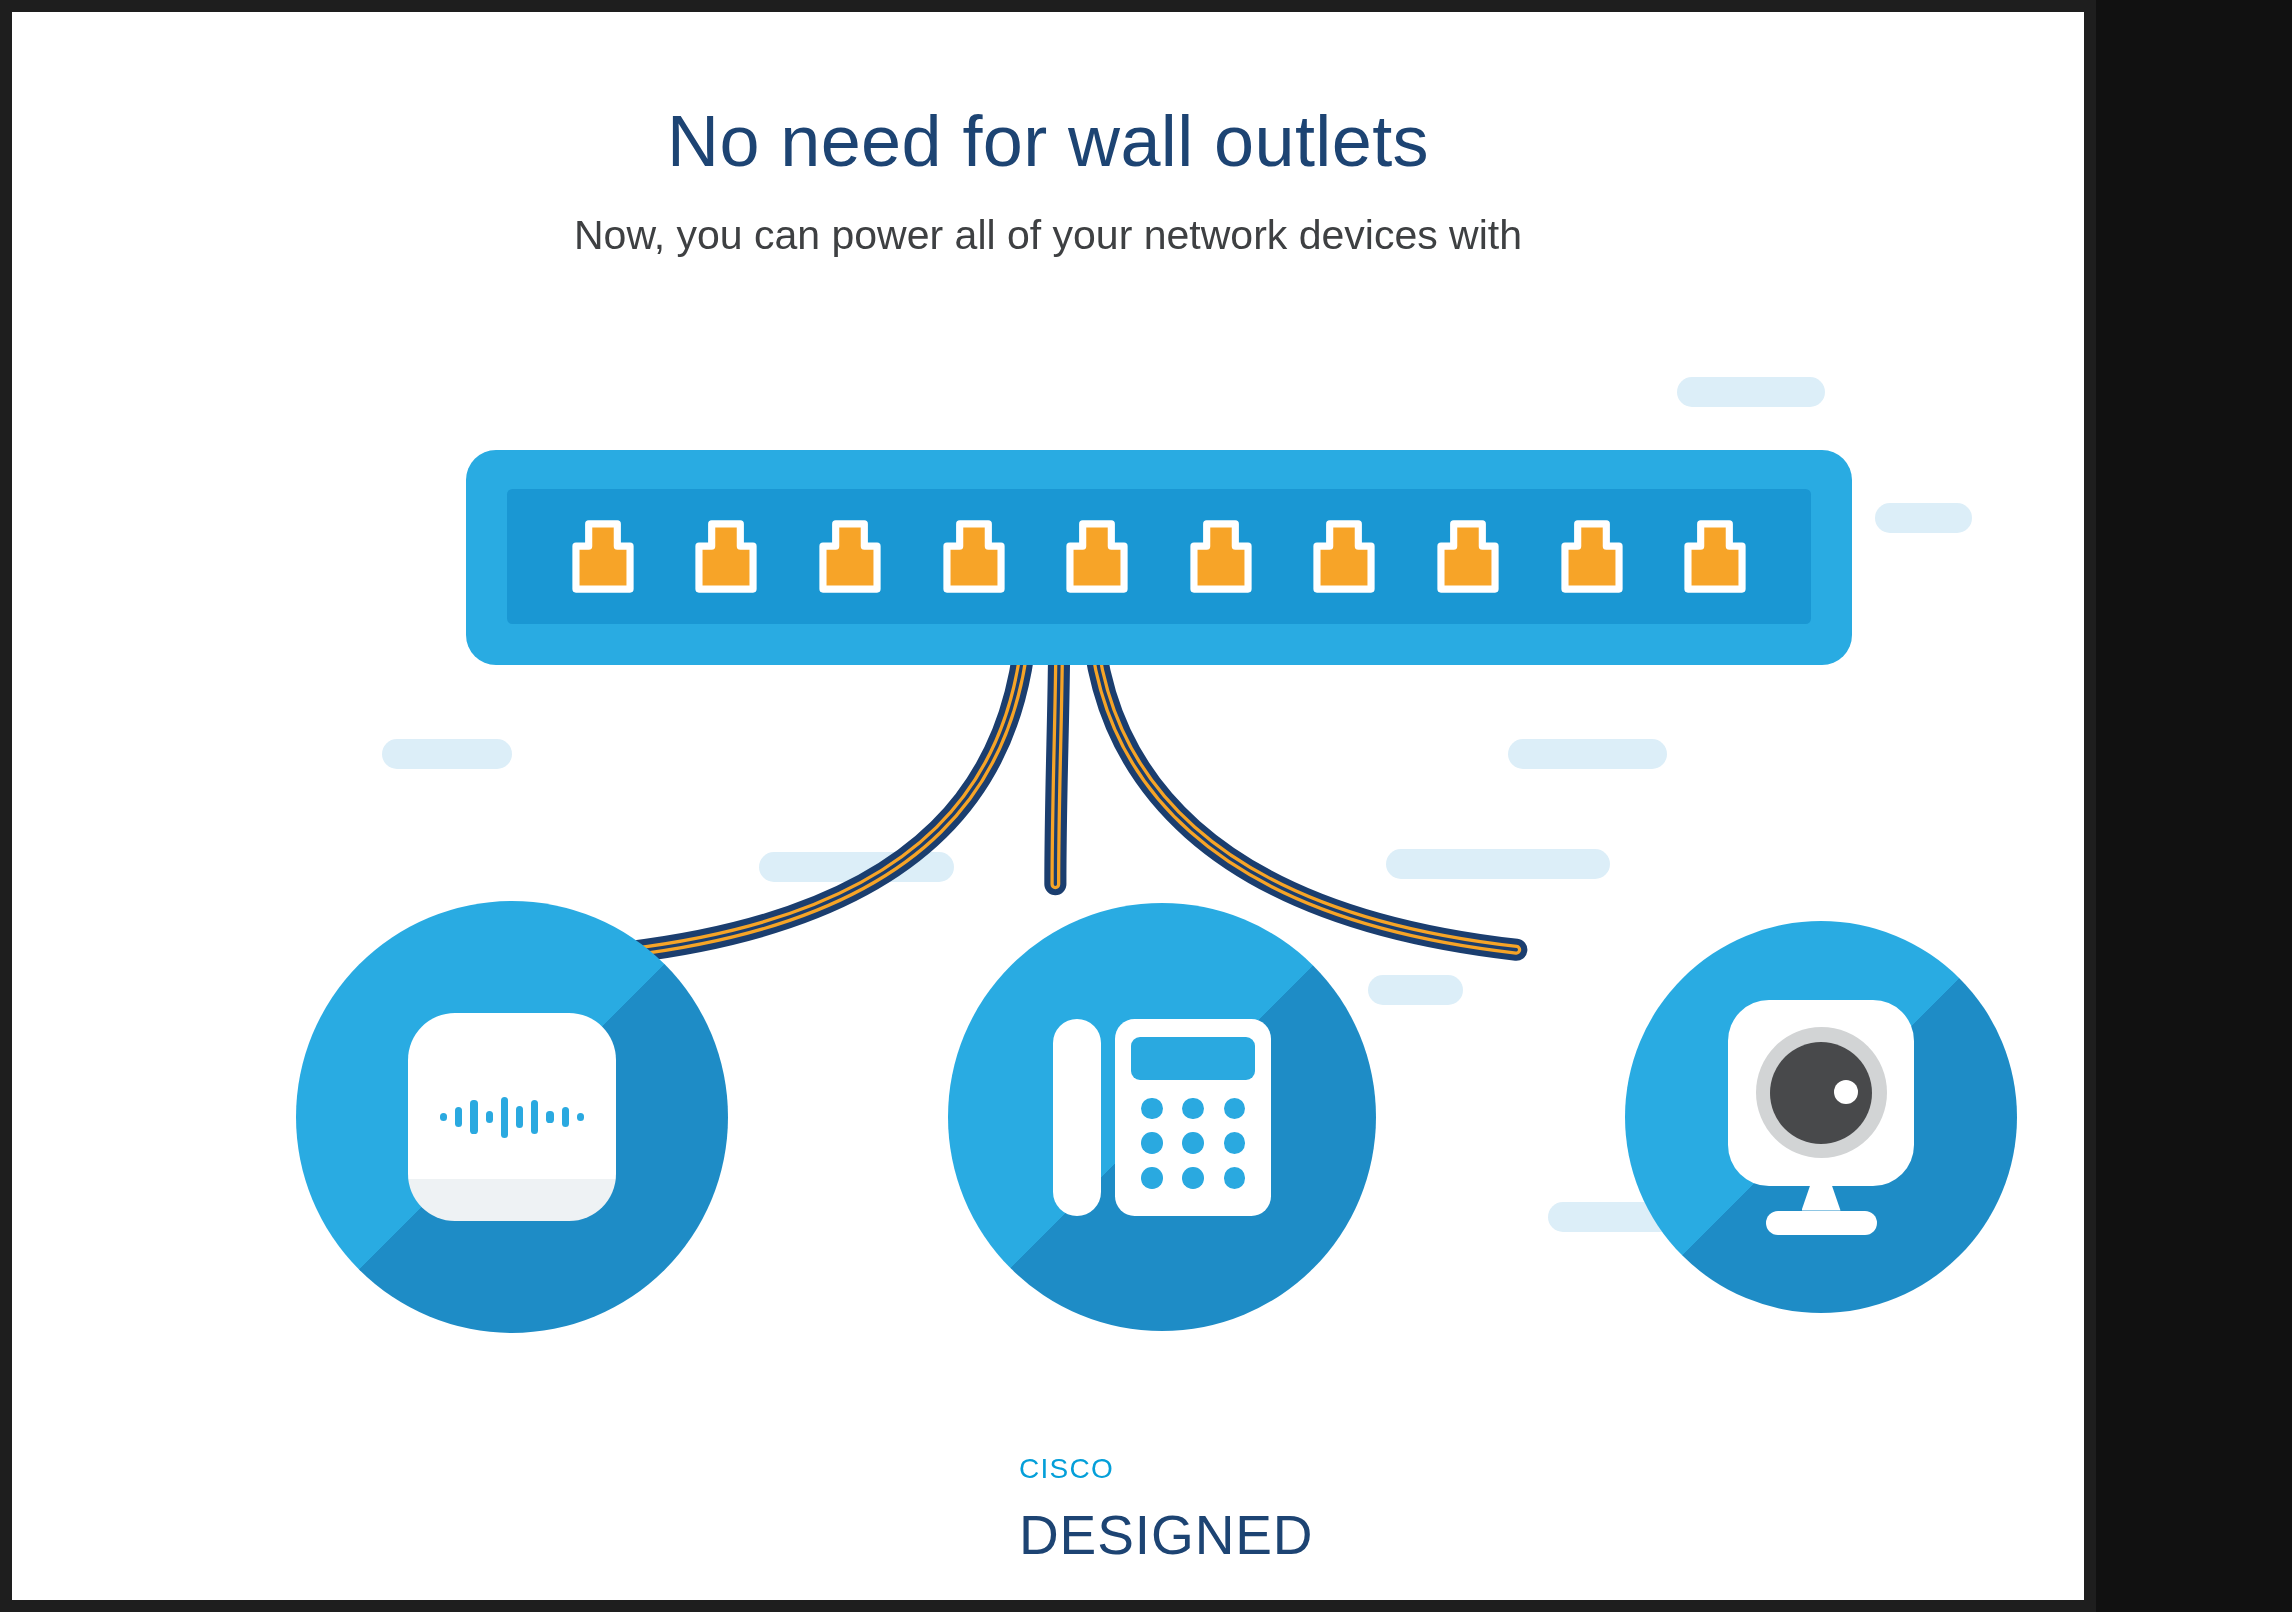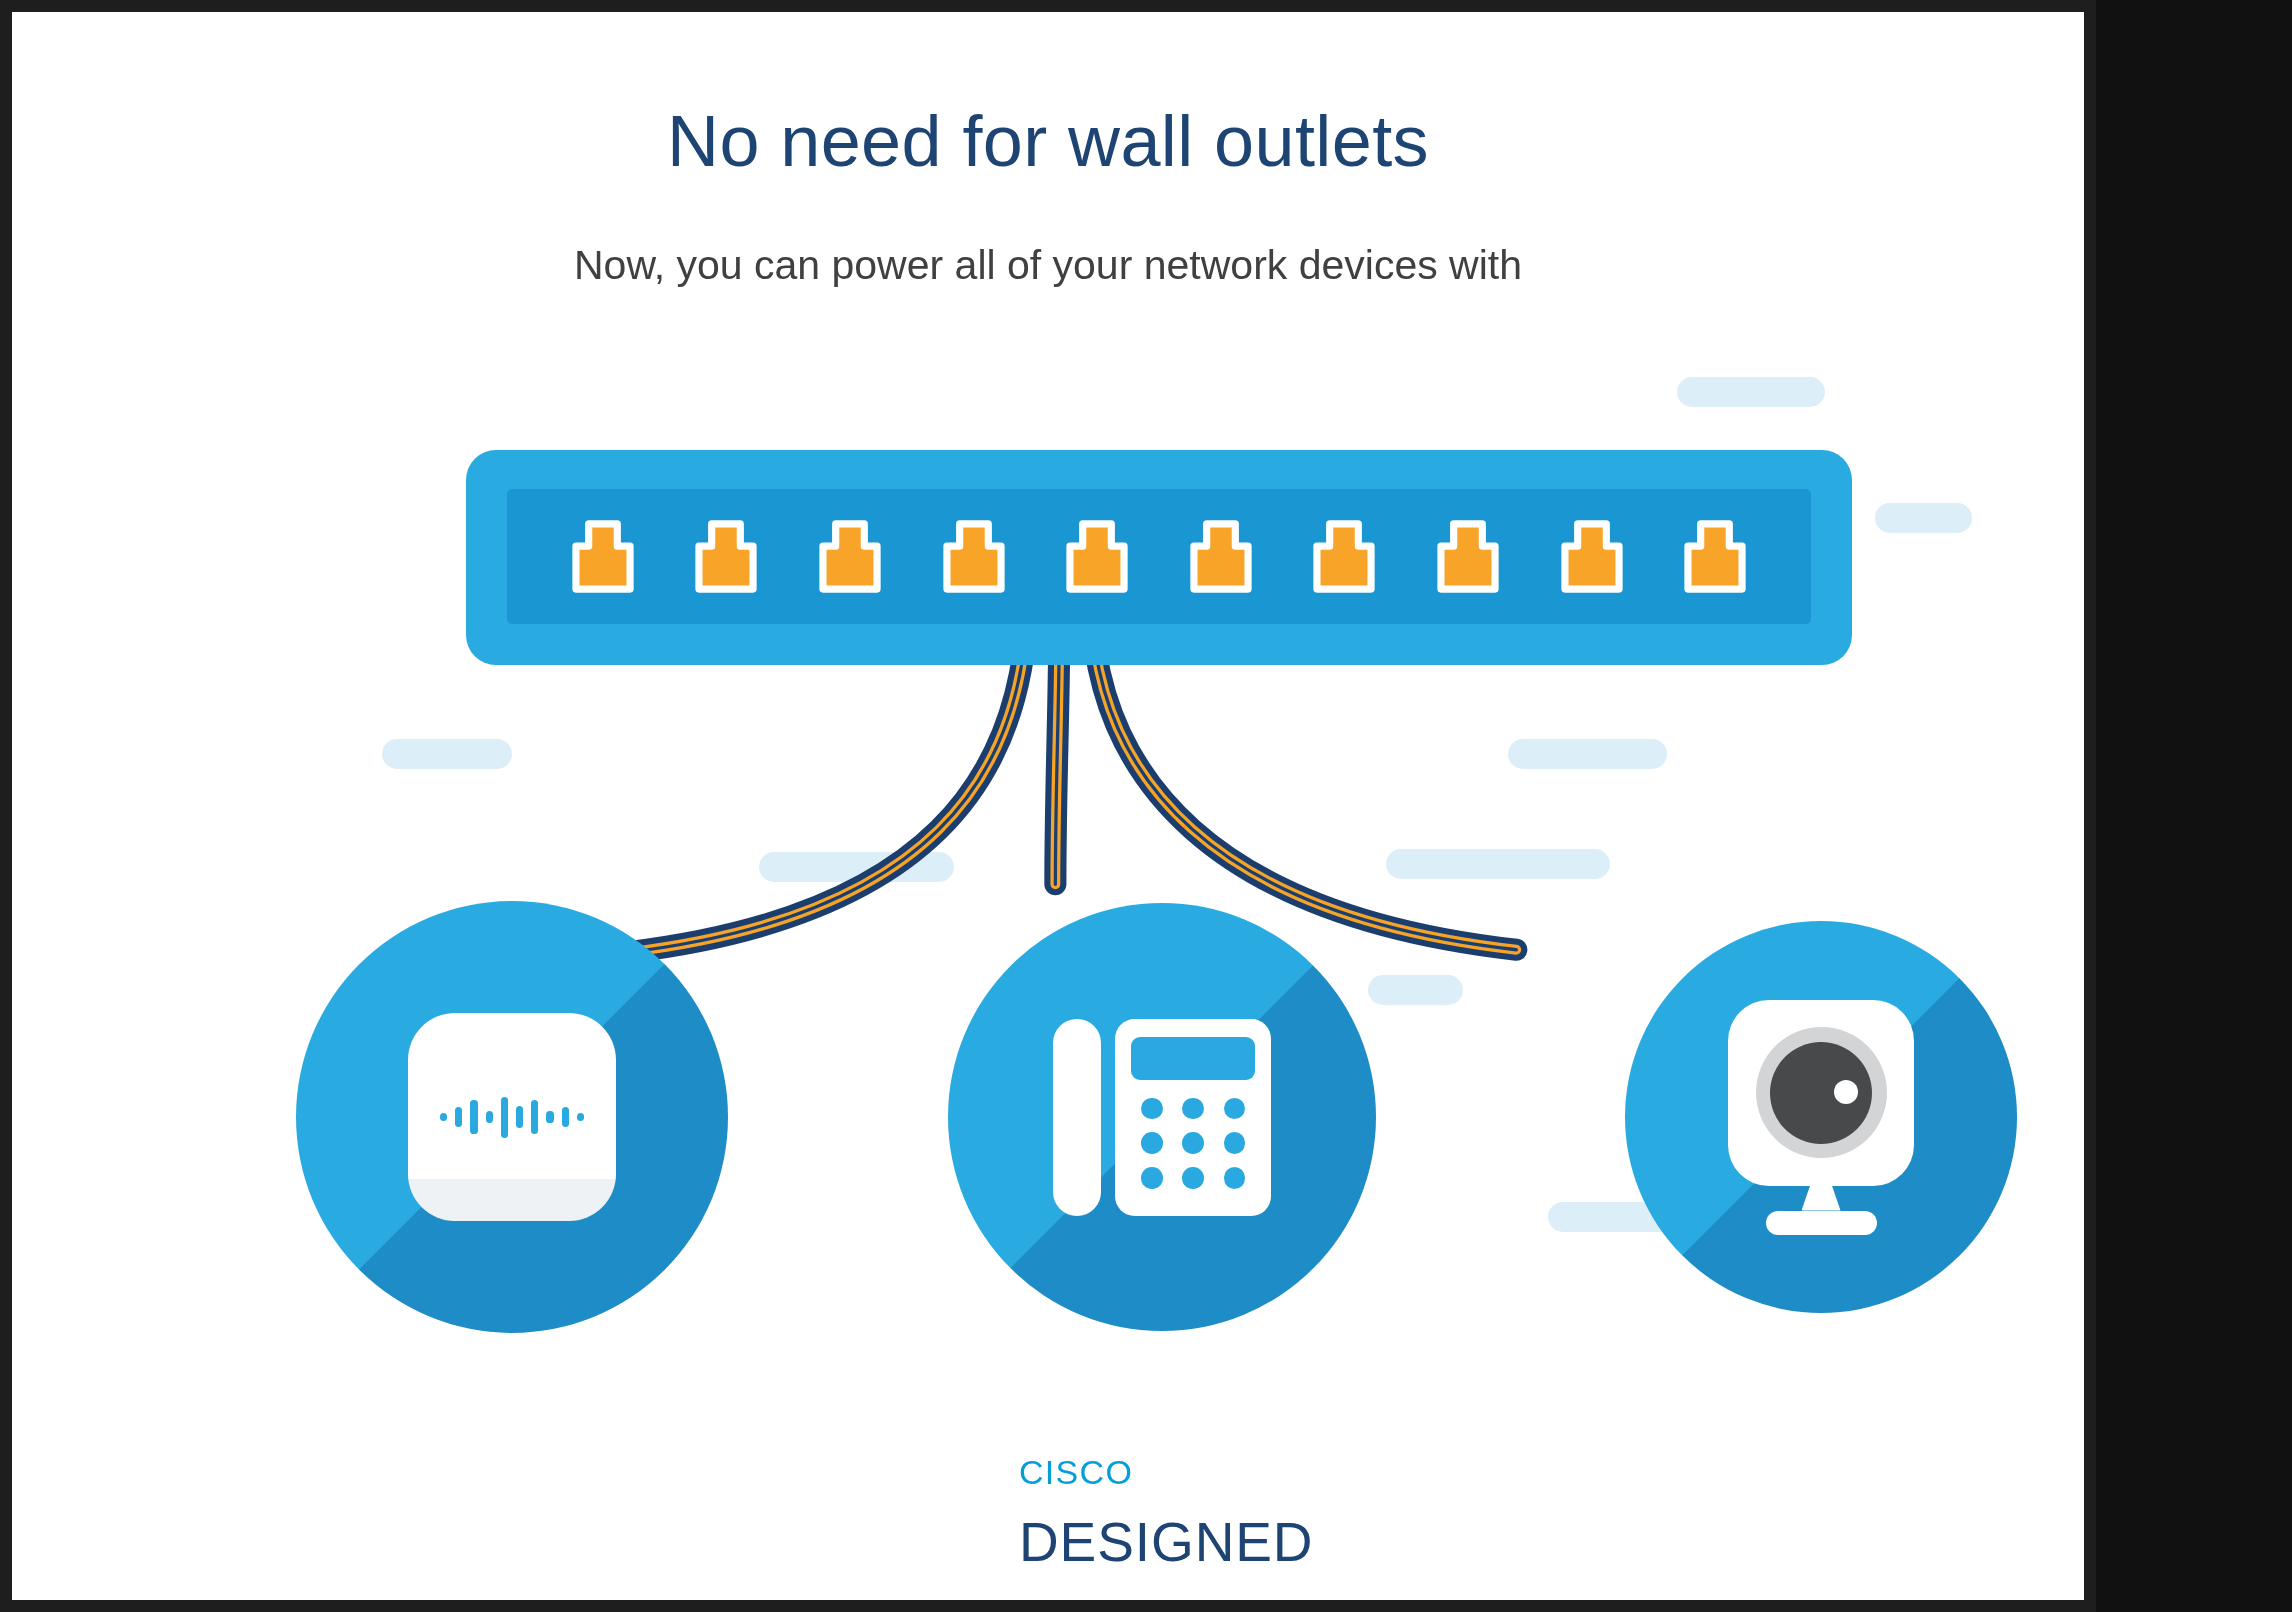--- a/index.html
+++ b/index.html
@@ -15,21 +15,21 @@
 
   
   .title {
     position:absolute; top:100px; left:0; width:100%;
     text-align:center; font-size:72px; font-weight:400;
     color:#1d4473; letter-spacing:0.4px; z-index:5;
   }
   .subtitle {
     position:absolute; top:208px; left:0; width:100%;
     text-align:center; font-size:41px; font-weight:400;
-    color:#3e4042; line-height:1.32; z-index:5;margin-top:30px;
+    color:#3e4042; line-height:1.32; z-index:5;
   }
 
   
   .pill {
     position:absolute; height:30px; border-radius:15px;
     background:#dceef8; z-index:0;
   }
 
   
   .switch {
@@ -99,21 +99,21 @@
   }
   .cam-stem {
     width:39px; height:25px; background:#ffffff;
     clip-path:polygon(22% 0, 78% 0, 100% 100%, 0 100%);
   }
   .cam-base { width:111px; height:24px; background:#ffffff; border-radius:12.5px; }
 
   
   .logo { position:absolute; left:1019px; top:1453px; z-index:5; }
   .logo-cisco {
-    font-size:34px; color:#049fd9; font-weight:400; letter-spacing:1.3px;
+    font-size:28px; color:#049fd9; font-weight:400; letter-spacing:1.3px;
   }
   .logo-designed {
     font-size:55px; color:#1d4473; font-weight:400; letter-spacing:0.9px; margin-top:18px;
   }
 </style>
 </head>
 <body>
 
 <div class="canvas">
 

